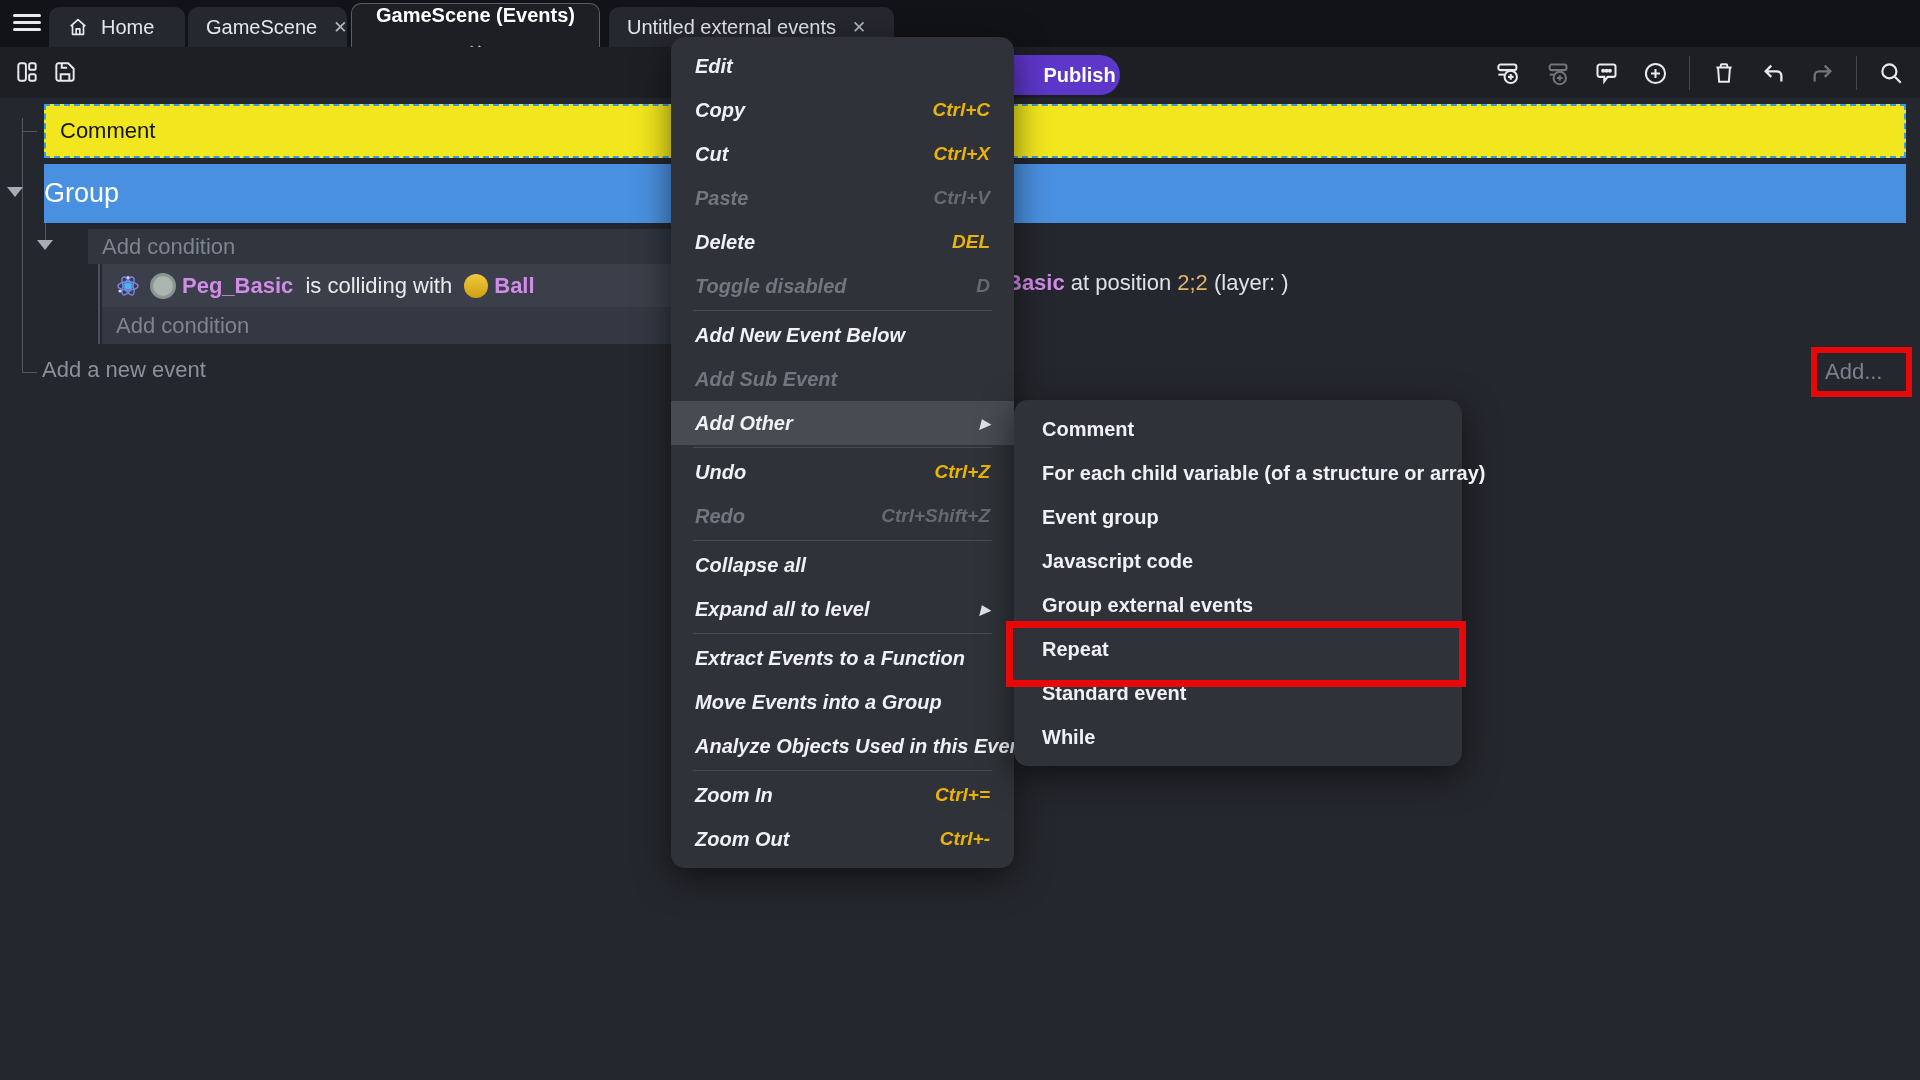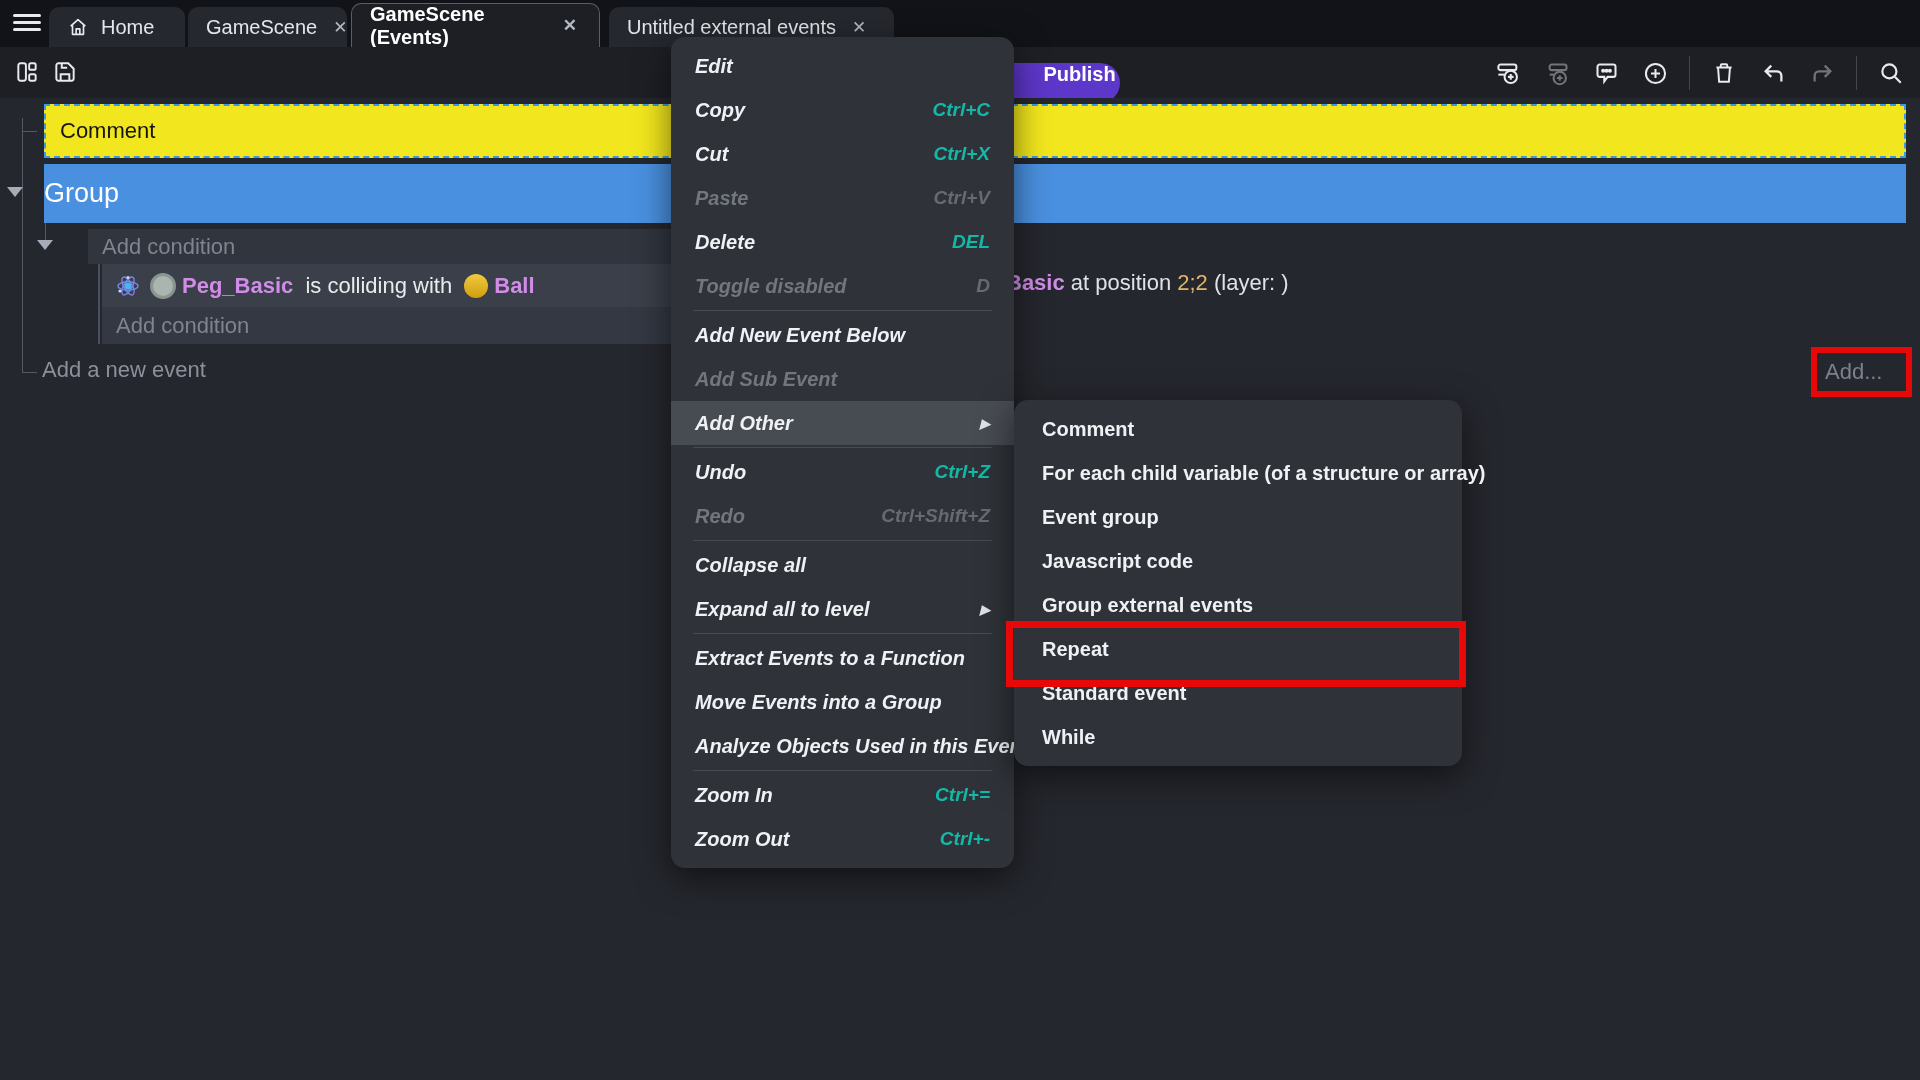--- a/index.html
+++ b/index.html
@@ -24,22 +24,22 @@
   .icon-row { position:absolute; right:14px; top:8px; height:36px; display:flex; align-items:center; gap:19px; }
   .vdiv { width:1px; height:34px; background:#43464e; }
   .btn-preview { position:absolute; left:800px; top:8px; width:175px; height:40px; background:#1d1f25;
     border:1px solid #5b5f6a; border-radius:10px; display:flex; align-items:center; color:#f2f3f6;
     font-size:20px; font-weight:bold; }
   .btn-preview .main { flex:1; display:flex; align-items:center; justify-content:center; gap:12px; height:100%; }
   .btn-preview .sep { width:1px; height:100%; background:#5b5f6a; }
   .btn-preview .caret { width:42px; display:flex; align-items:center; justify-content:center; height:100%; }
   .caret-tri { width:0; height:0; border-left:7px solid transparent; border-right:7px solid transparent;
     border-top:9px solid #e8eaee; }
-  .btn-publish { position:absolute; left:988px; top:16px; width:132px; height:40px; background:#5d37c9;
-    border:none; border-radius:20px; display:flex; justify-content:center; gap:27px;
+  .btn-publish { position:absolute; left:988px; top:8px; width:132px; height:40px; background:#5d37c9;
+    border:none; border-radius:20px; display:flex; align-items:center; justify-content:center; gap:27px;
     color:#ffffff; font-size:20px; font-weight:bold; }
 
   
   .events { position:absolute; left:0; top:98px; width:1920px; height:982px; background:#25272e; }
   .row-comment { position:absolute; left:44px; top:6px; width:1862px; height:54px; background:#f2e71e;
     border:2px dashed #3b9ae8; color:#15160f; font-size:22px; display:flex; align-items:center; padding-left:14px; }
   .row-group { position:absolute; left:44px; top:66px; width:1862px; height:59px; background:#4a90e0;
     color:#ffffff; font-size:27px; display:flex; align-items:center; padding-left:0; }
   .row-addcond1 { position:absolute; left:88px; top:131px; width:682px; height:35px; background:#30353e;
     color:#7e8590; font-size:22px; display:flex; align-items:center; padding-left:14px; }
@@ -63,21 +63,21 @@
   
   .menu { position:absolute; background:#2f3238; border-radius:14px; box-shadow:0 10px 34px rgba(0,0,0,.55);
     padding:7px 0; z-index:10; }
   .ctx { left:671px; top:37px; width:343px;font-style:italic; }
   .sub { left:1014px; top:400px; width:448px; }
   .mi { height:44px; display:flex; align-items:center; justify-content:space-between; padding:0 24px;
     color:#eff1f4; font-size:20px; font-weight:bold; white-space:nowrap; }
   .sub .mi { padding:0 28px; }
   .mi.dis { color:#71767f; }
   .mi.dis .sc { color:#666b73; }
-  .mi .sc { color:#14b8a6; font-weight:bold; font-size:19px; }
+  .mi .sc { color:#eab308; font-weight:bold; font-size:19px; }
   .mi.hl { background:#474b52; }
   .mi .subarrow { font-size:13px; color:#dfe3e8; }
   .mdiv { height:1px; background:#474a50; margin:2px 22px; }
   .red-annot { position:absolute; left:1006px; top:621px; width:460px; height:66px; border:7px solid #e90808;
     z-index:15; }
 
   svg { display:block; }
   .dim { opacity:0.42; }
 </style>
 </head>
@@ -92,21 +92,21 @@
   <div class="tab" style="left:49px;width:136px;">
     <svg width="22" height="22" viewBox="0 0 24 24">
       <path d="M4 11 L12 4 L20 11 M6 10 V20 H18 V10 M10 20 V14 H14 V20" fill="none" stroke="#e8eaee" stroke-width="1.8" stroke-linejoin="round"></path>
     </svg>
     <span>Home</span>
   </div>
   <div class="tab" style="left:188px;width:159px;">
     <span>GameScene</span>
     <span class="x">✕</span>
   </div>
-  <div class="tab active" style="left:351px;width:249px;">
+  <div class="tab active" style="left:351px;width:249px;flex-direction:column;">
     <span>GameScene (Events)</span>
     <span class="x">✕</span>
   </div>
   <div class="tab" style="left:609px;width:285px;">
     <span>Untitled external events</span>
     <span class="x">✕</span>
   </div>
 </div>
 
 <div class="toolbar">

